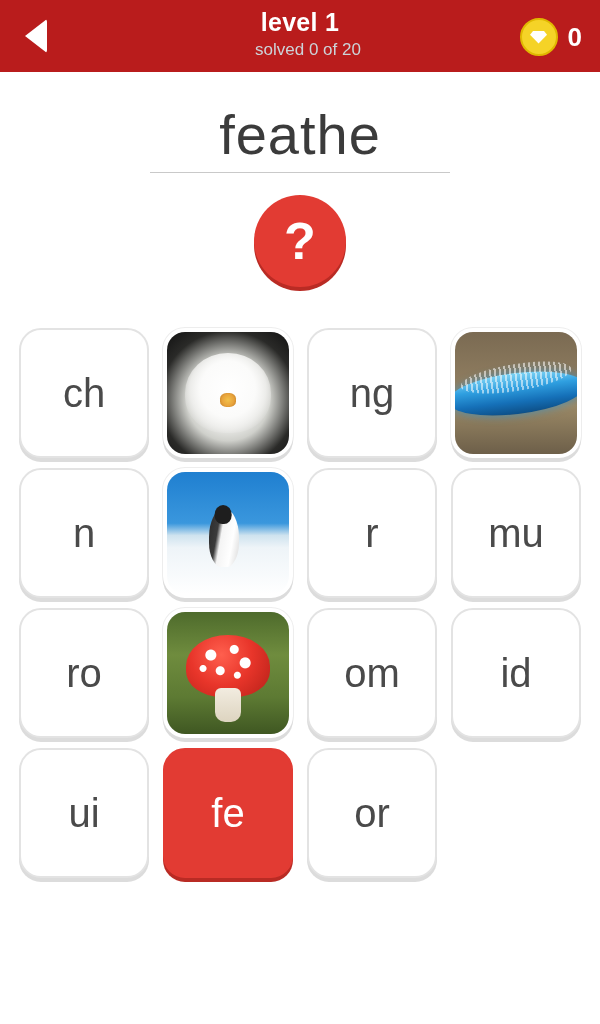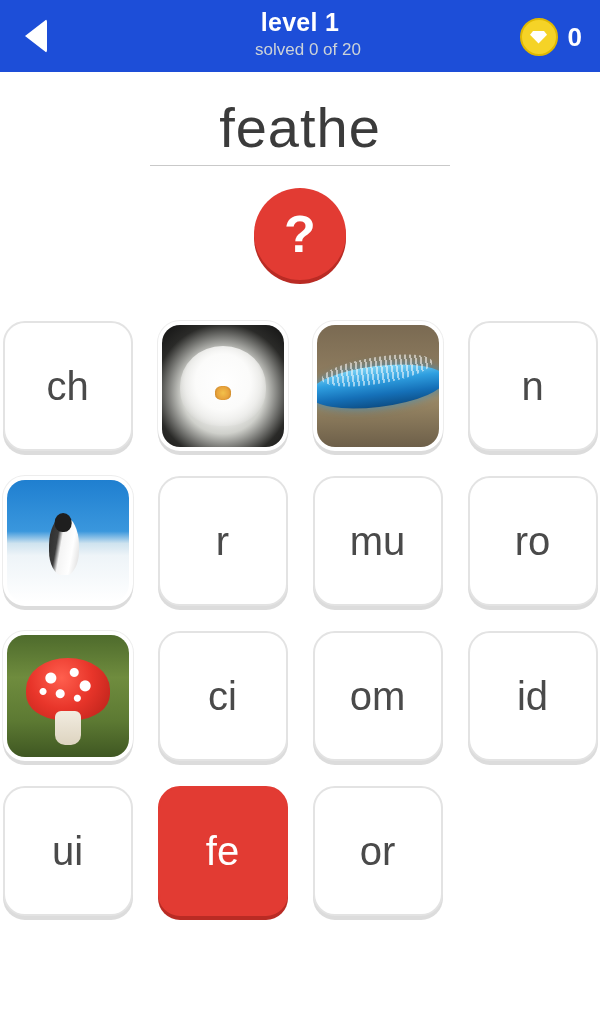--- a/index.html
+++ b/index.html
@@ -7,21 +7,21 @@
     width: 600px; height: 1024px;
     background: #ffffff;
     font-family: "Liberation Sans", sans-serif;
     overflow: hidden;
   }
 
   
   .header {
     position: relative;
     width: 600px; height: 72px;
-    background: #1d4ed8;
+    background: #b91c1c;
     display: flex; align-items: flex-end;
   }
   .back-btn {
     width: 72px; height: 72px;
     display: flex; align-items: center; justify-content: center;
     cursor: pointer;
   }
   .back-tri {
     width: 0; height: 0;
     border-top: 17px solid transparent;
@@ -51,21 +51,21 @@
     display: flex; align-items: center; justify-content: center;
   }
   .gem {
     width: 17px; height: 13px;
     background: #ffffff;
     clip-path: polygon(20% 0%, 80% 0%, 100% 33%, 50% 100%, 0% 33%);
   }
   .coin-count { color: #ffffff; font-size: 26px; font-weight: bold; }
 
   
-  .word-area { width: 600px; padding-top: 25px; text-align: center; }
+  .word-area { width: 600px; padding-top: 32px; text-align: center; }
   .word {
     font-size: 56px; color: #3b3b3b; font-weight: normal;
     letter-spacing: 1px; line-height: 62px;
   }
   .word-underline {
     width: 300px; height: 1px; background: #c9c9c9;
     margin: 6px auto 0;
   }
   .hint-btn {
     margin: 22px auto 0;
@@ -78,21 +78,20 @@
   .hint-q { color: #ffffff; font-size: 52px; font-weight: bold; line-height: 52px; }
 
   
   .grid {
     margin: 36px auto 0;
     width: 572px;
     display: grid;
     grid-template-columns: repeat(4, 140px);
     grid-gap: 0 4px;
     justify-content: center;
-    gap: 15px;
   }
   .tile {
     width: 130px; height: 130px;
     margin: 5px;
     border-radius: 22px;
     display: flex; align-items: center; justify-content: center;
     position: relative;
     cursor: pointer;
   }
   .tile.letter {
@@ -217,20 +216,23 @@
   </div>
 </div>
 
 <div class="grid" id="tile-grid">
     <div class="tile letter">
       <span>ch</span>
     </div>
     <div class="tile image">
       <div class="img-inner pic-orchid"></div>
     </div>
+    <div class="tile letter">
+      <span>ng</span>
+    </div>
     <div class="tile image">
       <div class="img-inner pic-caterpillar"></div>
     </div>
     <div class="tile letter">
       <span>n</span>
     </div>
     <div class="tile image">
       <div class="img-inner pic-penguin"></div>
     </div>
     <div class="tile letter">
@@ -241,23 +243,20 @@
     </div>
     <div class="tile letter">
       <span>ro</span>
     </div>
     <div class="tile image">
       <div class="img-inner pic-mushroom">
         <div class="stem"></div>
       </div>
     </div>
     <div class="tile letter">
-      <span>ci</span>
-    </div>
-    <div class="tile letter">
       <span>om</span>
     </div>
     <div class="tile letter">
       <span>id</span>
     </div>
     <div class="tile letter">
       <span>ui</span>
     </div>
     <div class="tile letter selected">
       <span>fe</span>

